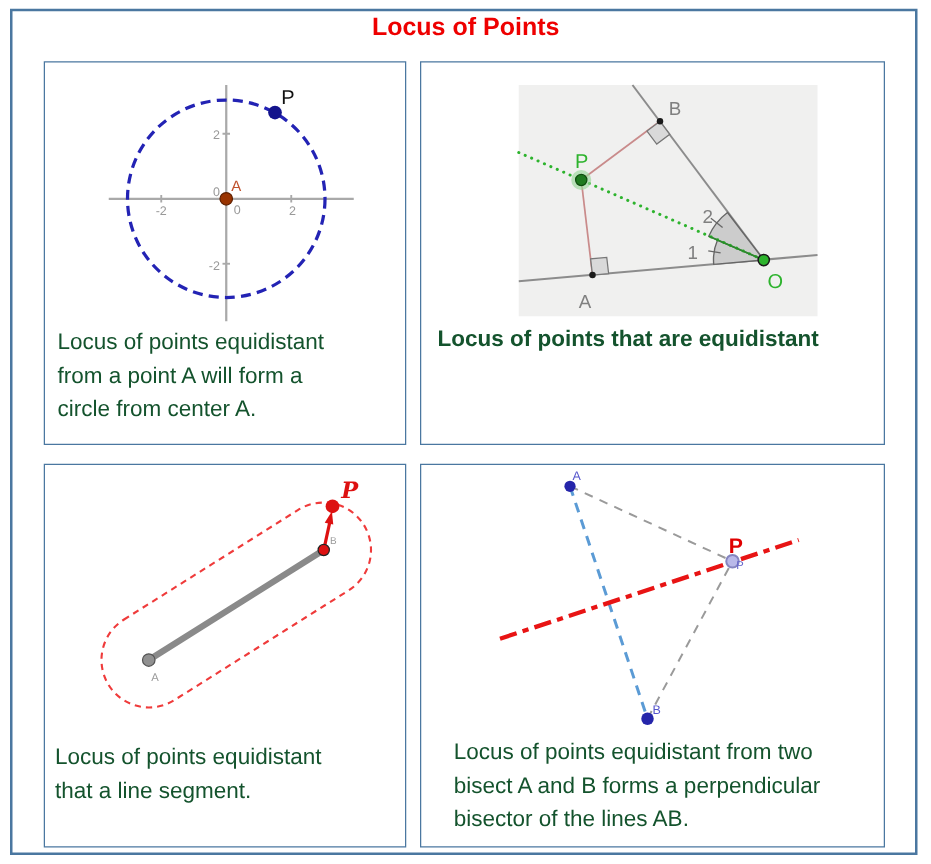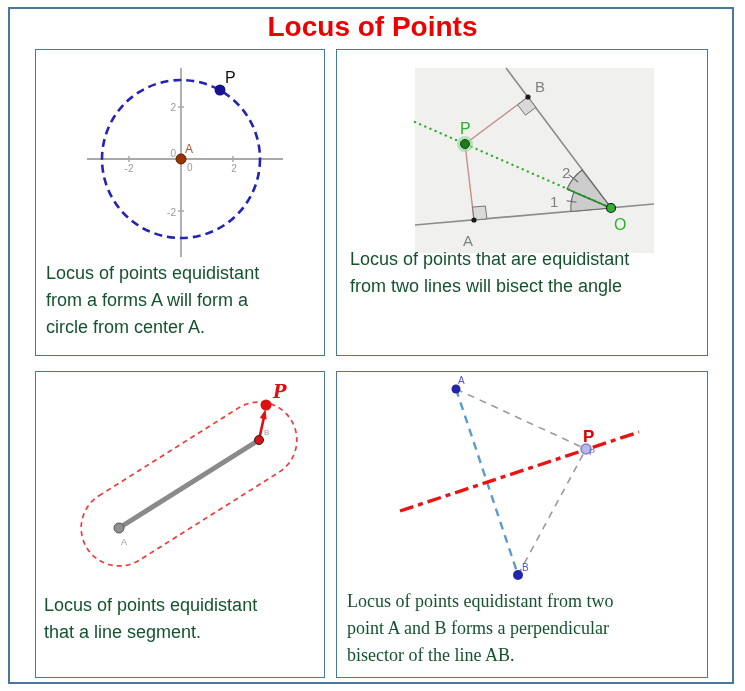--- a/index.html
+++ b/index.html
@@ -1,32 +1,32 @@
 <!DOCTYPE html>
 <html><head>
 <meta charset="utf-8">
 <style>
   html,body{margin:0;padding:0;background:#ffffff;}
   #page{position:relative;width:745px;height:691px;background:#ffffff;
         font-family:"Liberation Sans",sans-serif;overflow:hidden;}
   .frame{position:absolute;left:8px;top:7px;width:722px;height:673px;
          border:2px solid #4a77a0;background:#ffffff;}
   .title{position:absolute;left:0;top:11px;width:100%;text-align:center;
-         font-size:28px;font-weight:bold;color:#ee0000;letter-spacing:0px;}
+         font-size:20px;font-weight:bold;color:#ee0000;letter-spacing:0px;}
   .panel{position:absolute;background:#ffffff;border:1.5px solid #4a77a0;}
   #panel1{left:35px;top:49px;width:288px;height:305px;}
   #panel2{left:336px;top:49px;width:370px;height:305px;}
   #panel3{left:35px;top:371px;width:288px;height:305px;}
   #panel4{left:336px;top:371px;width:370px;height:305px;}
   .diagram{position:absolute;left:0;top:0;}
   .caption{position:absolute;font-size:18px;line-height:27px;color:#14532d;}
   #cap1{top:210px;left:10px;}
-  #cap2{top:196px;left:13px;}
+  #cap2{top:208px;left:13px;font-weight:bold;}
   #cap3{top:220px;left:8px;}
-  #cap4{top:216px;left:10px;font-family:Liberation Serif, serif;}
+  #cap4{top:216px;left:26px;}
   text{font-family:"Liberation Sans",sans-serif;}
   .serifP{font-family:"DejaVu Serif","Liberation Serif",serif;font-style:italic;font-weight:bold;}
 </style>
 </head>
 <body>
 
 <div id="page">
   <div class="frame"></div>
   <div class="title">Locus of Points</div>
 
@@ -51,21 +51,21 @@
       <circle cx="145" cy="109" r="79" fill="none" stroke="#2323b4" stroke-width="2.6" stroke-dasharray="8 5"></circle>
 
       <circle cx="145" cy="109" r="5" fill="#993300" stroke="#5e2000" stroke-width="1"></circle>
       <text x="149" y="103" font-size="12" fill="#c0522d">A</text>
 
       <circle cx="184" cy="40" r="5.5" fill="#14148c"></circle>
       <text x="189" y="33" font-size="16" fill="#111">P</text>
     </svg>
     <div class="caption" id="cap1">
       <div>Locus of points equidistant</div>
-      <div>from a forms A will form a</div>
+      <div>from a point A will form a</div>
       <div>circle from center A.</div>
     </div>
   </div>
 
   <div class="panel" id="panel2">
     <svg class="diagram" width="370" height="207" viewBox="0 0 370 207">
       <rect x="78" y="18" width="239" height="185" fill="#f0f0ef"></rect>
 
       <line x1="78" y1="175" x2="317" y2="154" stroke="#8c8c8c" stroke-width="1.6"></line>
 
@@ -93,21 +93,20 @@
 
       <text x="198" y="42" font-size="15" fill="#808080">B</text>
       <text x="123" y="84" font-size="16" fill="#2db32d">P</text>
       <text x="126" y="196" font-size="15" fill="#808080">A</text>
       <text x="277" y="180" font-size="16" fill="#2db32d">O</text>
       <text x="225" y="128" font-size="15" fill="#808080">2</text>
       <text x="213" y="157" font-size="15" fill="#808080">1</text>
     </svg>
     <div class="caption" id="cap2">
       <div>Locus of points that are equidistant</div>
-      <div>from two lines will bisect the angle</div>
     </div>
   </div>
 
   <div class="panel" id="panel3">
     <svg class="diagram" width="288" height="218" viewBox="0 0 288 218">
 
       <rect x="-120.5" y="-38" width="241" height="76" rx="38" ry="38" fill="none" stroke="#ef3b3b" stroke-width="1.7" stroke-dasharray="5 4" transform="translate(153,112) rotate(-32.2)"></rect>
 
       <line x1="83" y1="156" x2="223" y2="68" stroke="#8a8a8a" stroke-width="5" stroke-linecap="round"></line>
 
@@ -142,17 +141,17 @@
       <circle cx="181" cy="203" r="5" fill="#2525aa"></circle>
       <circle cx="249" cy="77" r="5" fill="#b9b9e9" stroke="#8585c0" stroke-width="1.6"></circle>
 
       <text x="121" y="12" font-size="10" fill="#5555cc">A</text>
       <text x="185" y="199" font-size="10" fill="#5555cc">B</text>
       <text x="252" y="83" font-size="9" fill="#6666cc">P</text>
       <text x="246" y="70" font-size="17" font-weight="bold" fill="#e00000">P</text>
     </svg>
     <div class="caption" id="cap4">
       <div>Locus of points equidistant from two</div>
-      <div>point A and B forms a perpendicular</div>
-      <div>bisector of the line AB.</div>
+      <div>bisect A and B forms a perpendicular</div>
+      <div>bisector of the lines AB.</div>
     </div>
   </div>
 </div>
 
 </body></html>

